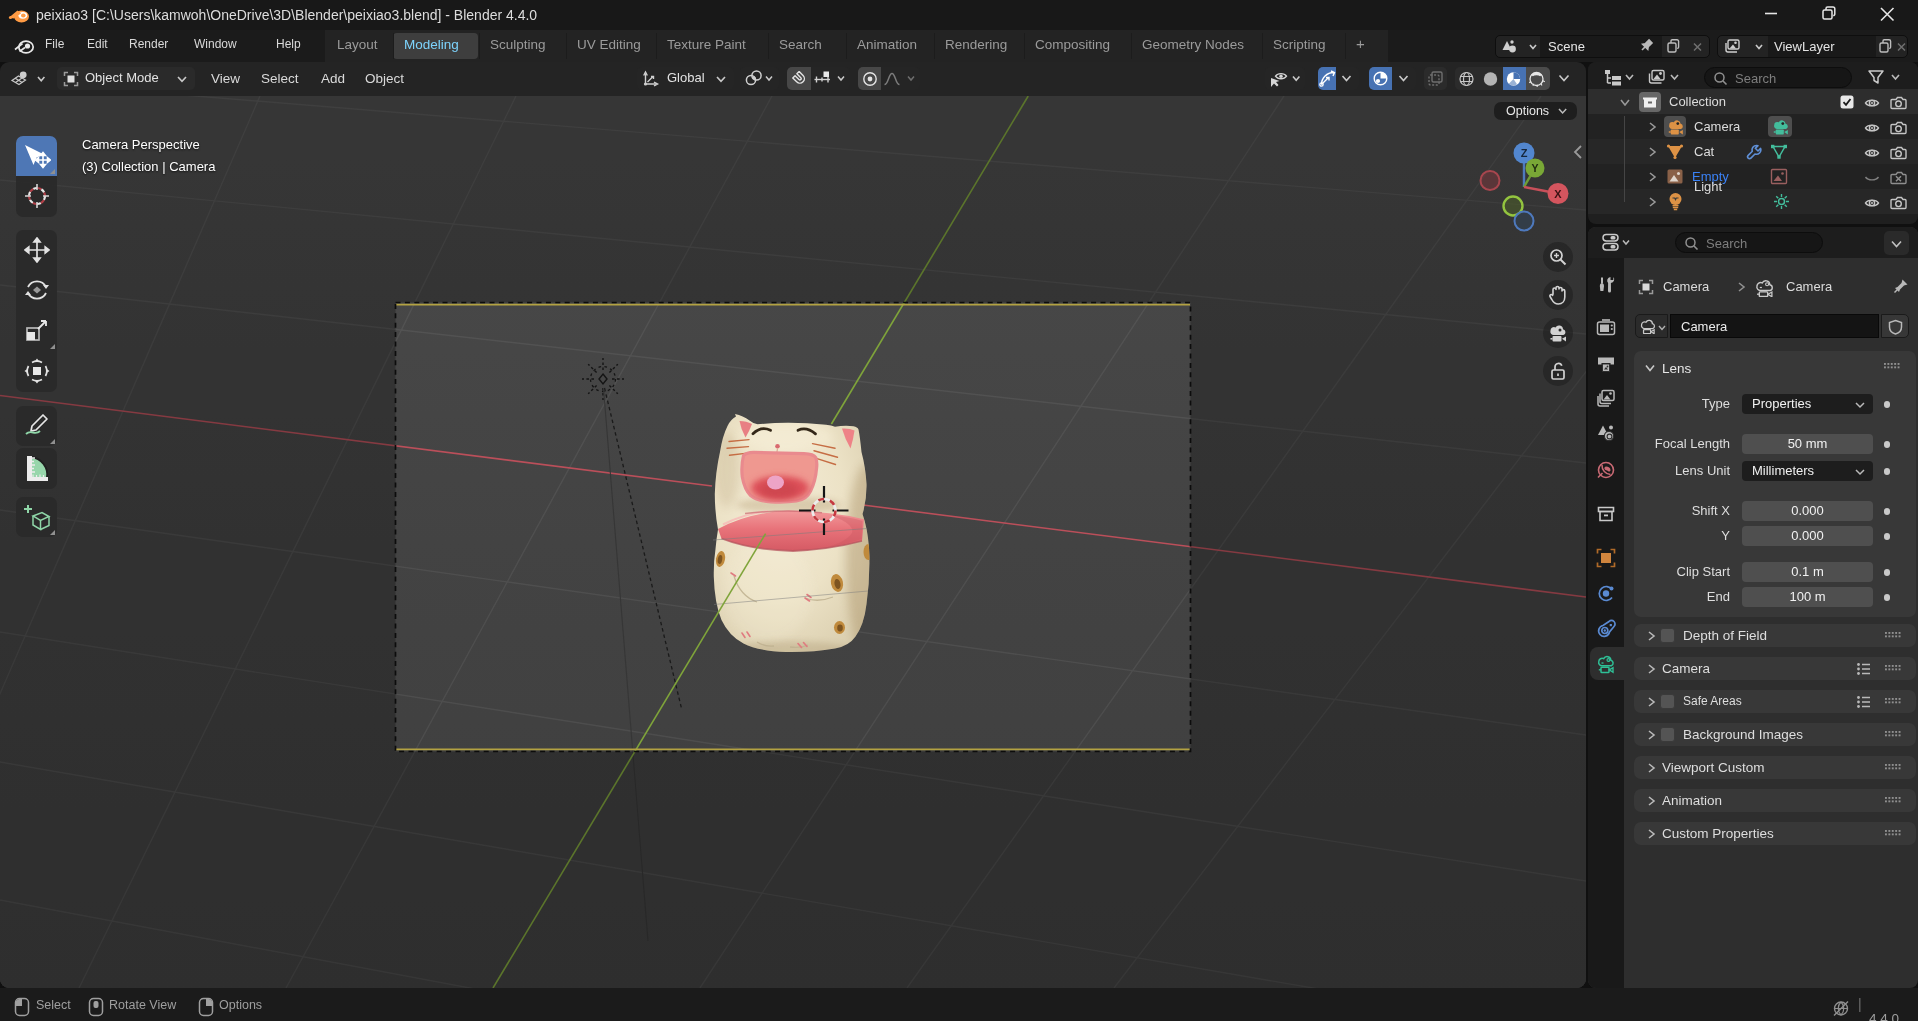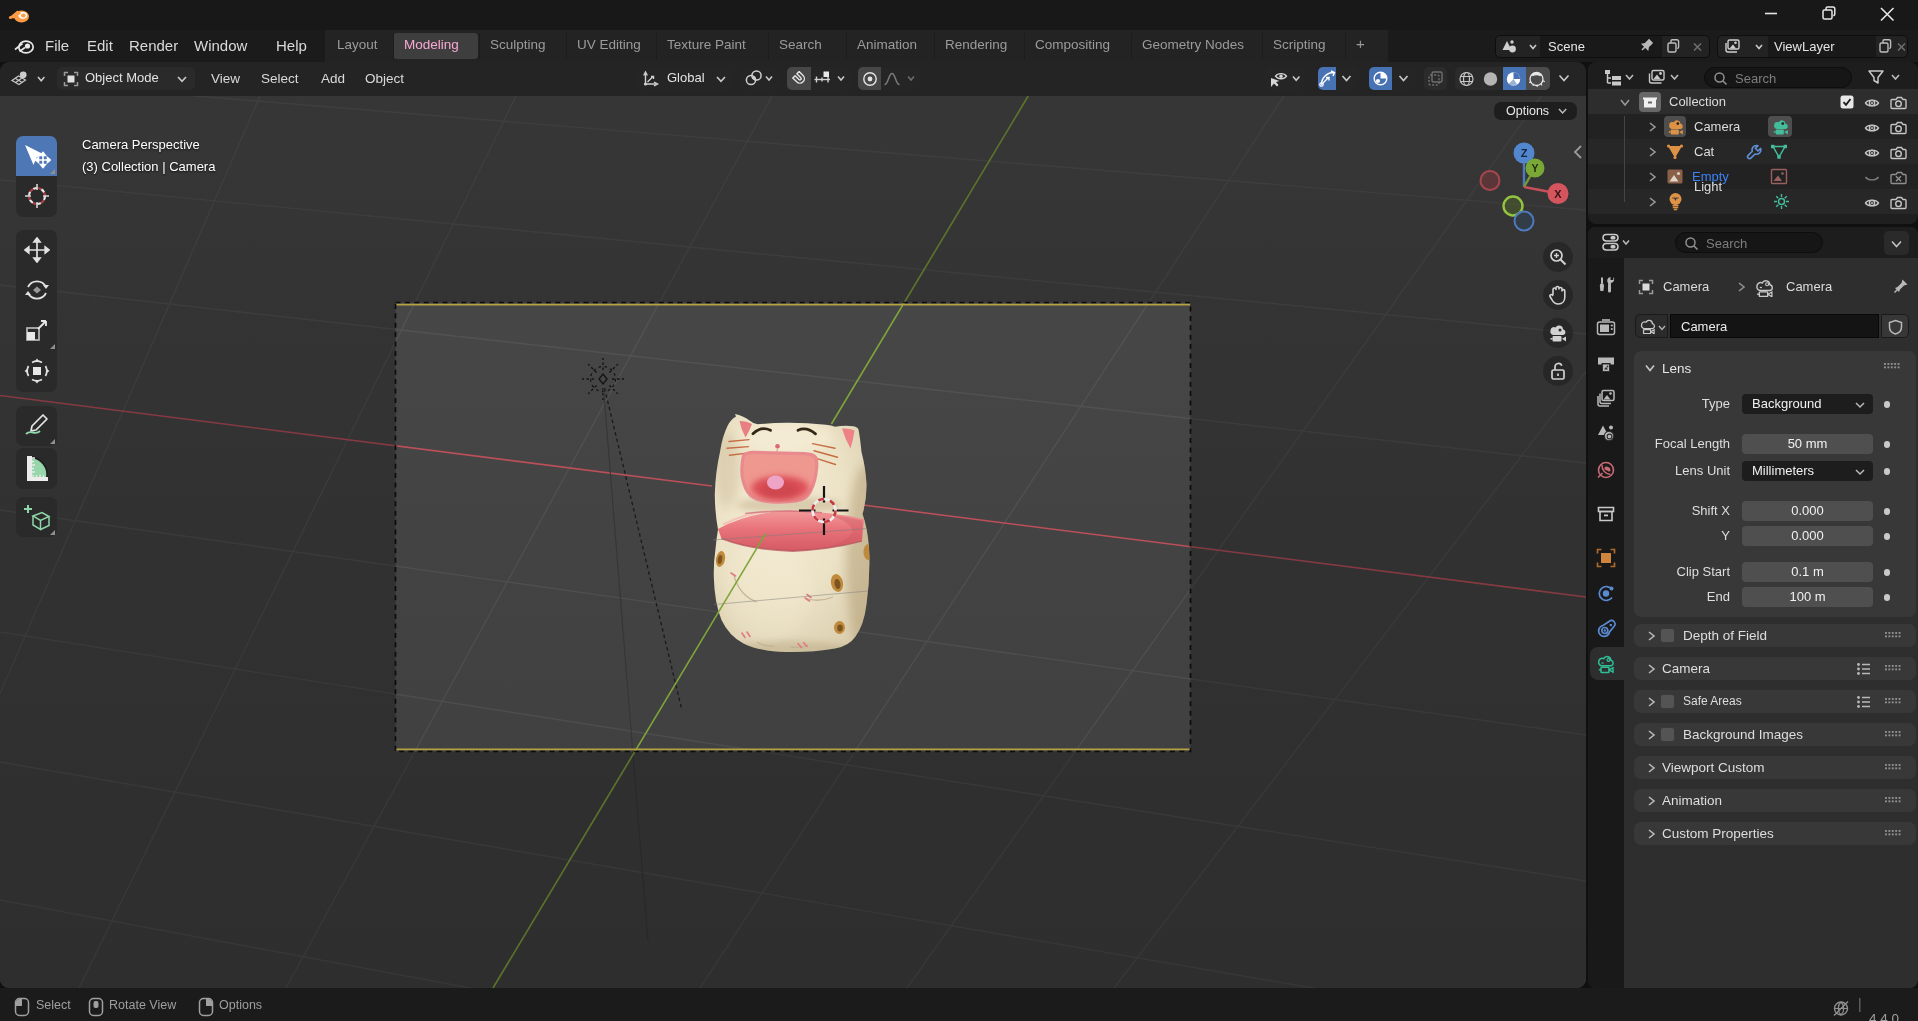--- a/index.html
+++ b/index.html
@@ -5,24 +5,24 @@
 * { margin:0; padding:0; box-sizing:border-box; }
 html,body { width:1918px; height:1021px; overflow:hidden; background:#101010; }
 body { font-family:"Liberation Sans", sans-serif; }
 #root { position:absolute; width:1918px; height:1021px; background:#101010; }
 .abs { position:absolute; }
 
 #titlebar { left:0; top:0; width:1918px; height:30px; background:#181818; }
 #titletext { left:36px; top:7px; font-size:14px; color:#dddddd; white-space:pre; }
 
 #menubar { left:0; top:30px; width:1918px; height:32px; background:#1b1b1b; }
-.menuitem { top:7px; font-size:15px; color:#d9d9d9; }
+.menuitem { top:7px; font-size:12px; color:#d9d9d9; }
 #tabstrip { left:325px; top:0; width:1063px; height:32px; background:#232323; }
 .wtab { position:absolute; top:7px; font-size:13.5px; color:#9b9b9b; white-space:nowrap; }
-.wtab.active { color:#f9a8d4; }
+.wtab.active { color:#7dd3fc; }
 #activetabbg { left:393px; top:3px; width:85px; height:26px; background:#3e3e3e; border-radius:4px; }
 .tabsep { position:absolute; top:3px; width:1px; height:26px; background:#1c1c1c; }
 
 .idwidget { top:4.5px; height:23px; background:#232323; border-radius:5px; border:1px solid #0e0e0e; }
 .idfield { position:absolute; top:0; height:21px; background:#191919; }
 .idtext { position:absolute; top:3px; font-size:13px; color:#e4e4e4; }
 
 #toolheader { left:0; top:62px; width:1586px; height:34px; background:#242424; border-radius:9px 9px 0 0; }
 .hmenu { top:9px; font-size:13.5px; color:#dadada; }
 .hwidget { position:absolute; top:5px; height:23px; background:#1f1f1f; border-radius:5px; }
@@ -59,20 +59,21 @@
 <body>
 <div id="root">
   <div id="titlebar" class="abs">
     <svg class="svgabs" style="left:8px;top:6px" width="22" height="18" viewBox="0 0 22 18">
       <ellipse cx="13.5" cy="10.5" rx="7.5" ry="6" fill="#ff9b44"></ellipse>
       <ellipse cx="14.8" cy="9.3" rx="4.4" ry="3.4" fill="#ffffff"></ellipse>
       <ellipse cx="15.3" cy="9.5" rx="2.3" ry="1.9" fill="#ff9b44"></ellipse>
       <path d="M1 11.5 L9.5 4.5 L13 7.5 L5.5 12.5 Z" fill="#ff9b44"></path>
       <circle cx="2.5" cy="11.5" r="1.6" fill="#ff9b44"></circle>
     </svg>
+    <div class="abs" id="titletext">peixiao3 [C:\Users\kamwoh\OneDrive\3D\Blender\peixiao3.blend] - Blender 4.4.0</div>
     <svg class="svgabs" style="left:1760px;top:0" width="158" height="30" viewBox="0 0 158 30">
       <path d="M5 13.5 H17" stroke="#e6e6e6" stroke-width="1.6"></path>
       <rect x="63" y="10" width="9" height="9" rx="1.5" fill="none" stroke="#e6e6e6" stroke-width="1.5"></rect>
       <path d="M66 10 V8.4 a1.5 1.5 0 0 1 1.5 -1.5 H73 a1.8 1.8 0 0 1 1.8 1.8 V14 a1.5 1.5 0 0 1 -1.6 1.5" fill="none" stroke="#e6e6e6" stroke-width="1.5"></path>
       <path d="M121 8 L133.5 20.5 M133.5 8 L121 20.5" stroke="#e6e6e6" stroke-width="1.6"></path>
     </svg>
   </div>
   <div id="menubar" class="abs">
     <svg class="svgabs" style="left:13px;top:5px" width="23" height="22" viewBox="0 0 23 22">
       <g fill="none" stroke="#e8e8e8" stroke-width="1.7">
@@ -870,21 +871,21 @@
         <rect x="6.8" y="0.0" width="1.9" height="1.9" fill="#8f8f8f"></rect>
         <rect x="10.2" y="0.0" width="1.9" height="1.9" fill="#8f8f8f"></rect>
         <rect x="13.6" y="0.0" width="1.9" height="1.9" fill="#8f8f8f"></rect>
         <rect x="0.0" y="3.4" width="1.9" height="1.9" fill="#8f8f8f"></rect>
         <rect x="3.4" y="3.4" width="1.9" height="1.9" fill="#8f8f8f"></rect>
         <rect x="6.8" y="3.4" width="1.9" height="1.9" fill="#8f8f8f"></rect>
         <rect x="10.2" y="3.4" width="1.9" height="1.9" fill="#8f8f8f"></rect>
         <rect x="13.6" y="3.4" width="1.9" height="1.9" fill="#8f8f8f"></rect>
       </svg>
 <div class="plabel" style="left:42px;top:169px;width:100px">Type</div>
-<div class="pfield drop" style="top:167px;line-height:20px"><span style="margin-left:10px">Background</span><svg class="svgabs" style="left:112px;top:6.5px" width="12" height="9" viewBox="0 0 12 9">
+<div class="pfield drop" style="top:167px;line-height:20px"><span style="margin-left:10px">Properties</span><svg class="svgabs" style="left:112px;top:6.5px" width="12" height="9" viewBox="0 0 12 9">
           <path d="M2 2 l4 4 4-4" fill="none" stroke="#b9b9b9" stroke-width="1.5"></path>
         </svg></div>
 <div class="abs" style="left:295.5px;top:174px;width:6.5px;height:6.5px;border-radius:50%;background:#c9c9c9"></div>
 <div class="plabel" style="left:42px;top:209px;width:100px">Focal Length</div>
 <div class="pfield num" style="top:207px;line-height:20px">50 mm</div>
 <div class="abs" style="left:295.5px;top:214px;width:6.5px;height:6.5px;border-radius:50%;background:#c9c9c9"></div>
 <div class="plabel" style="left:42px;top:236px;width:100px">Lens Unit</div>
 <div class="pfield drop" style="top:234px;line-height:20px"><span style="margin-left:10px">Millimeters</span><svg class="svgabs" style="left:112px;top:6.5px" width="12" height="9" viewBox="0 0 12 9">
           <path d="M2 2 l4 4 4-4" fill="none" stroke="#b9b9b9" stroke-width="1.5"></path>
         </svg></div>

